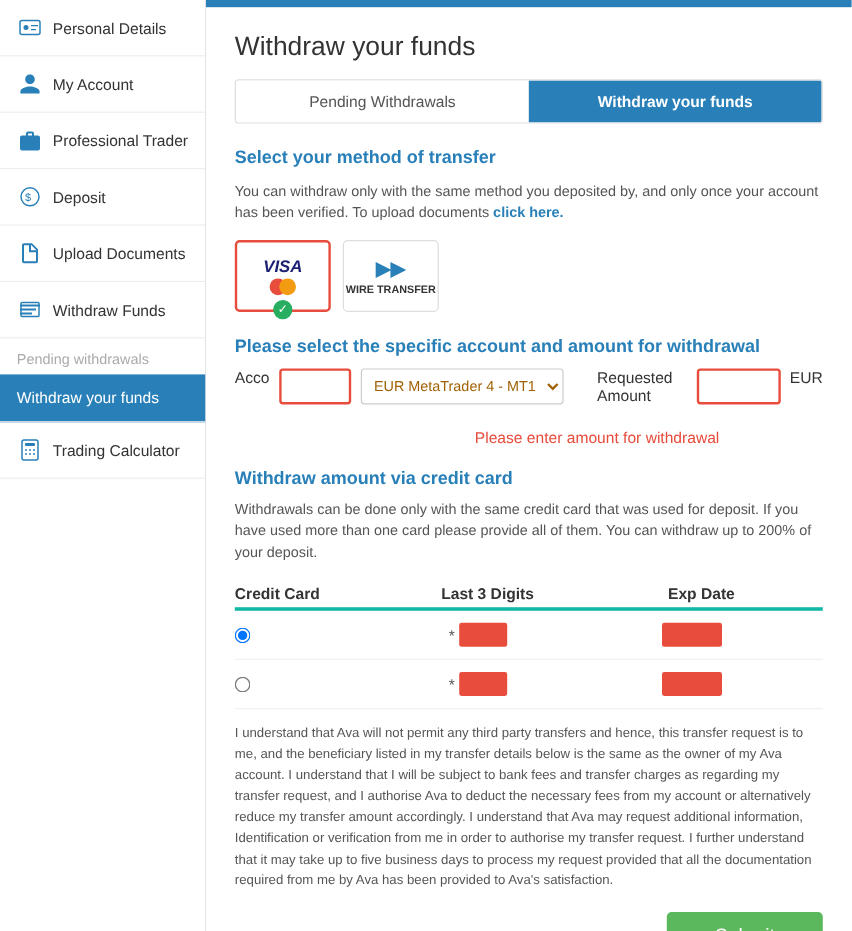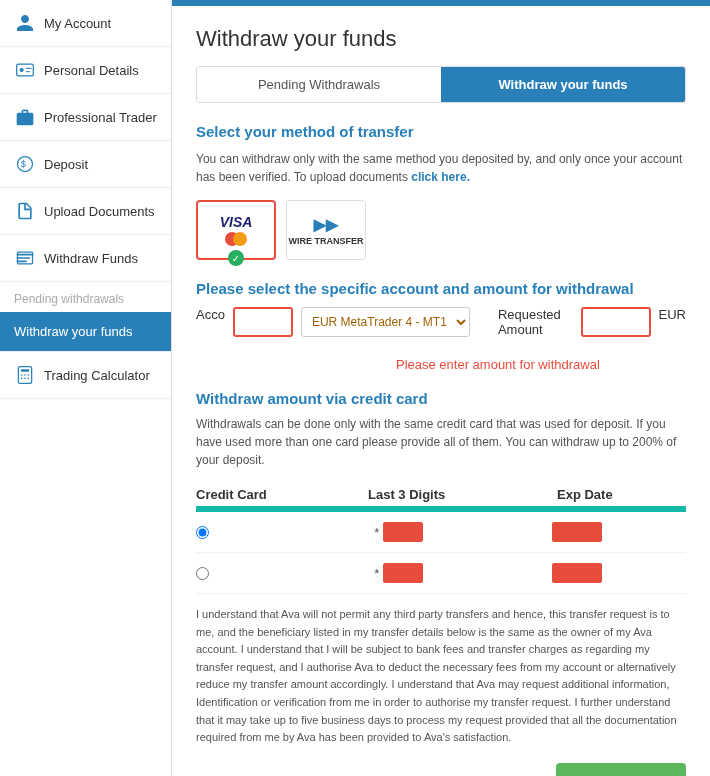--- a/index.html
+++ b/index.html
@@ -231,21 +231,21 @@
       margin-bottom: 14px;
       line-height: 1.5;
     }
     .cc-table {
       width: 100%;
       margin-bottom: 12px;
     }
     .cc-table-header {
       display: flex;
       padding: 4px 0;
-      border-bottom: 6px solid #14b8a6;
+      border-bottom: 3px solid #14b8a6;
     }
     .cc-col-card { flex: 2; font-size: 13px; color: #333; font-weight: bold; }
     .cc-col-digits { flex: 2; font-size: 13px; color: #333; font-weight: bold; }
     .cc-col-exp { flex: 1.5; font-size: 13px; color: #333; font-weight: bold; margin-left: 17px; }
 
     .cc-row {
       display: flex;
       align-items: center;
       padding: 10px 0;
       border-bottom: 1px solid #f0f0f0;
@@ -297,36 +297,36 @@
     }
   </style>
 </head>
 <body>
 
 <div class="sidebar">
 
   <div class="sidebar-item">
     <span class="icon">
       <svg class="icon-svg" viewBox="0 0 24 24" fill="#2980b9">
-          <path d="M12 12c2.7 0 4.8-2.1 4.8-4.8S14.7 2.4 12 2.4 7.2 4.5 7.2 7.2 9.3 12 12 12zm0 2.4c-3.2 0-9.6 1.6-9.6 4.8v2.4h19.2v-2.4c0-3.2-6.4-4.8-9.6-4.8z"></path>
-        </svg>
-    </span>
-    <span>My Account</span>
-  </div>
-
-  <div class="sidebar-item">
-    <span class="icon">
-      <svg class="icon-svg" viewBox="0 0 24 24" fill="#2980b9">
           <rect x="2" y="5" width="20" height="14" rx="2" fill="none" stroke="#2980b9" stroke-width="1.5"></rect>
           <circle cx="8" cy="12" r="2.5" fill="#2980b9"></circle>
           <line x1="13" y1="10" x2="20" y2="10" stroke="#2980b9" stroke-width="1.2"></line>
           <line x1="13" y1="14" x2="18" y2="14" stroke="#2980b9" stroke-width="1.2"></line>
         </svg>
     </span>
     <span>Personal Details</span>
+  </div>
+
+  <div class="sidebar-item">
+    <span class="icon">
+      <svg class="icon-svg" viewBox="0 0 24 24" fill="#2980b9">
+          <path d="M12 12c2.7 0 4.8-2.1 4.8-4.8S14.7 2.4 12 2.4 7.2 4.5 7.2 7.2 9.3 12 12 12zm0 2.4c-3.2 0-9.6 1.6-9.6 4.8v2.4h19.2v-2.4c0-3.2-6.4-4.8-9.6-4.8z"></path>
+        </svg>
+    </span>
+    <span>My Account</span>
   </div>
 
   <div class="sidebar-item">
     <span class="icon">
       <svg class="icon-svg" viewBox="0 0 24 24" fill="#2980b9">
           <path d="M20 7h-4V5a2 2 0 00-2-2h-4a2 2 0 00-2 2v2H4a2 2 0 00-2 2v11a2 2 0 002 2h16a2 2 0 002-2V9a2 2 0 00-2-2zm-10-2h4v2h-4V5z"></path>
         </svg>
     </span>
     <span>Professional Trader</span>
   </div>

